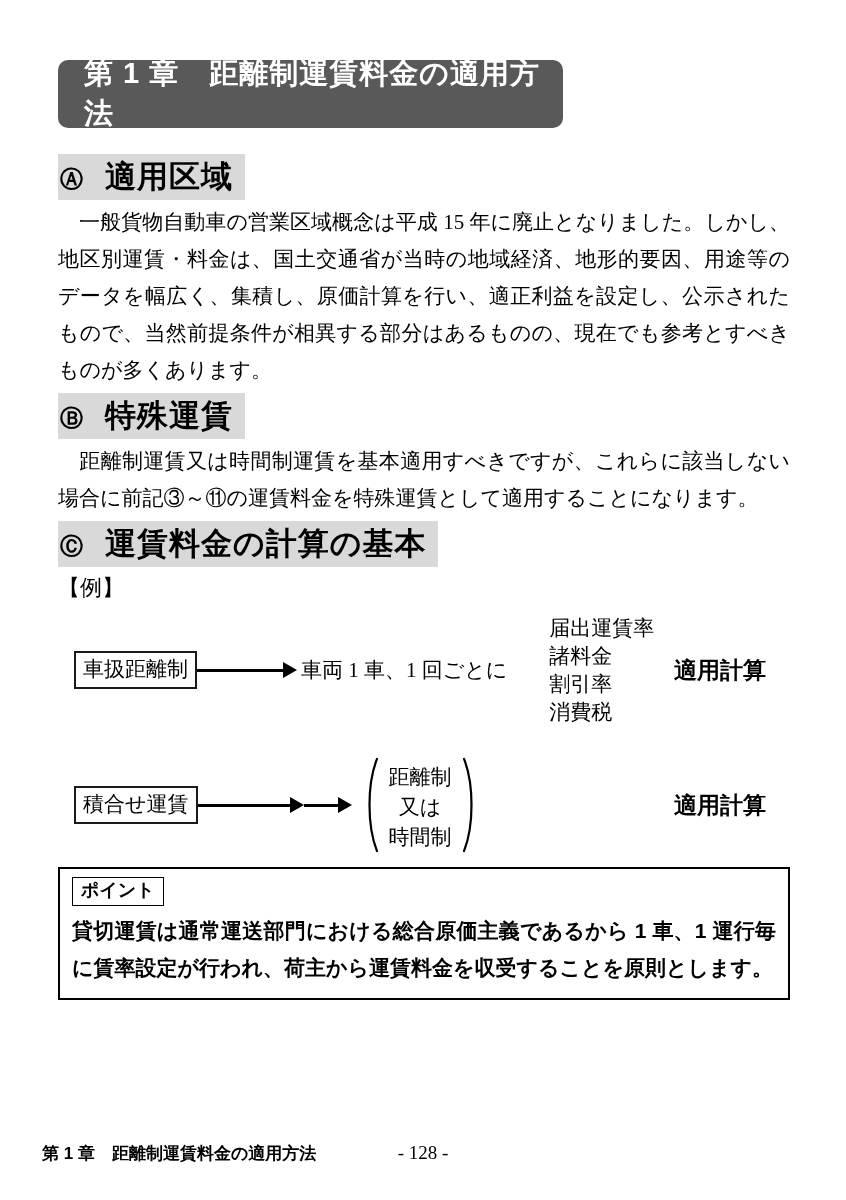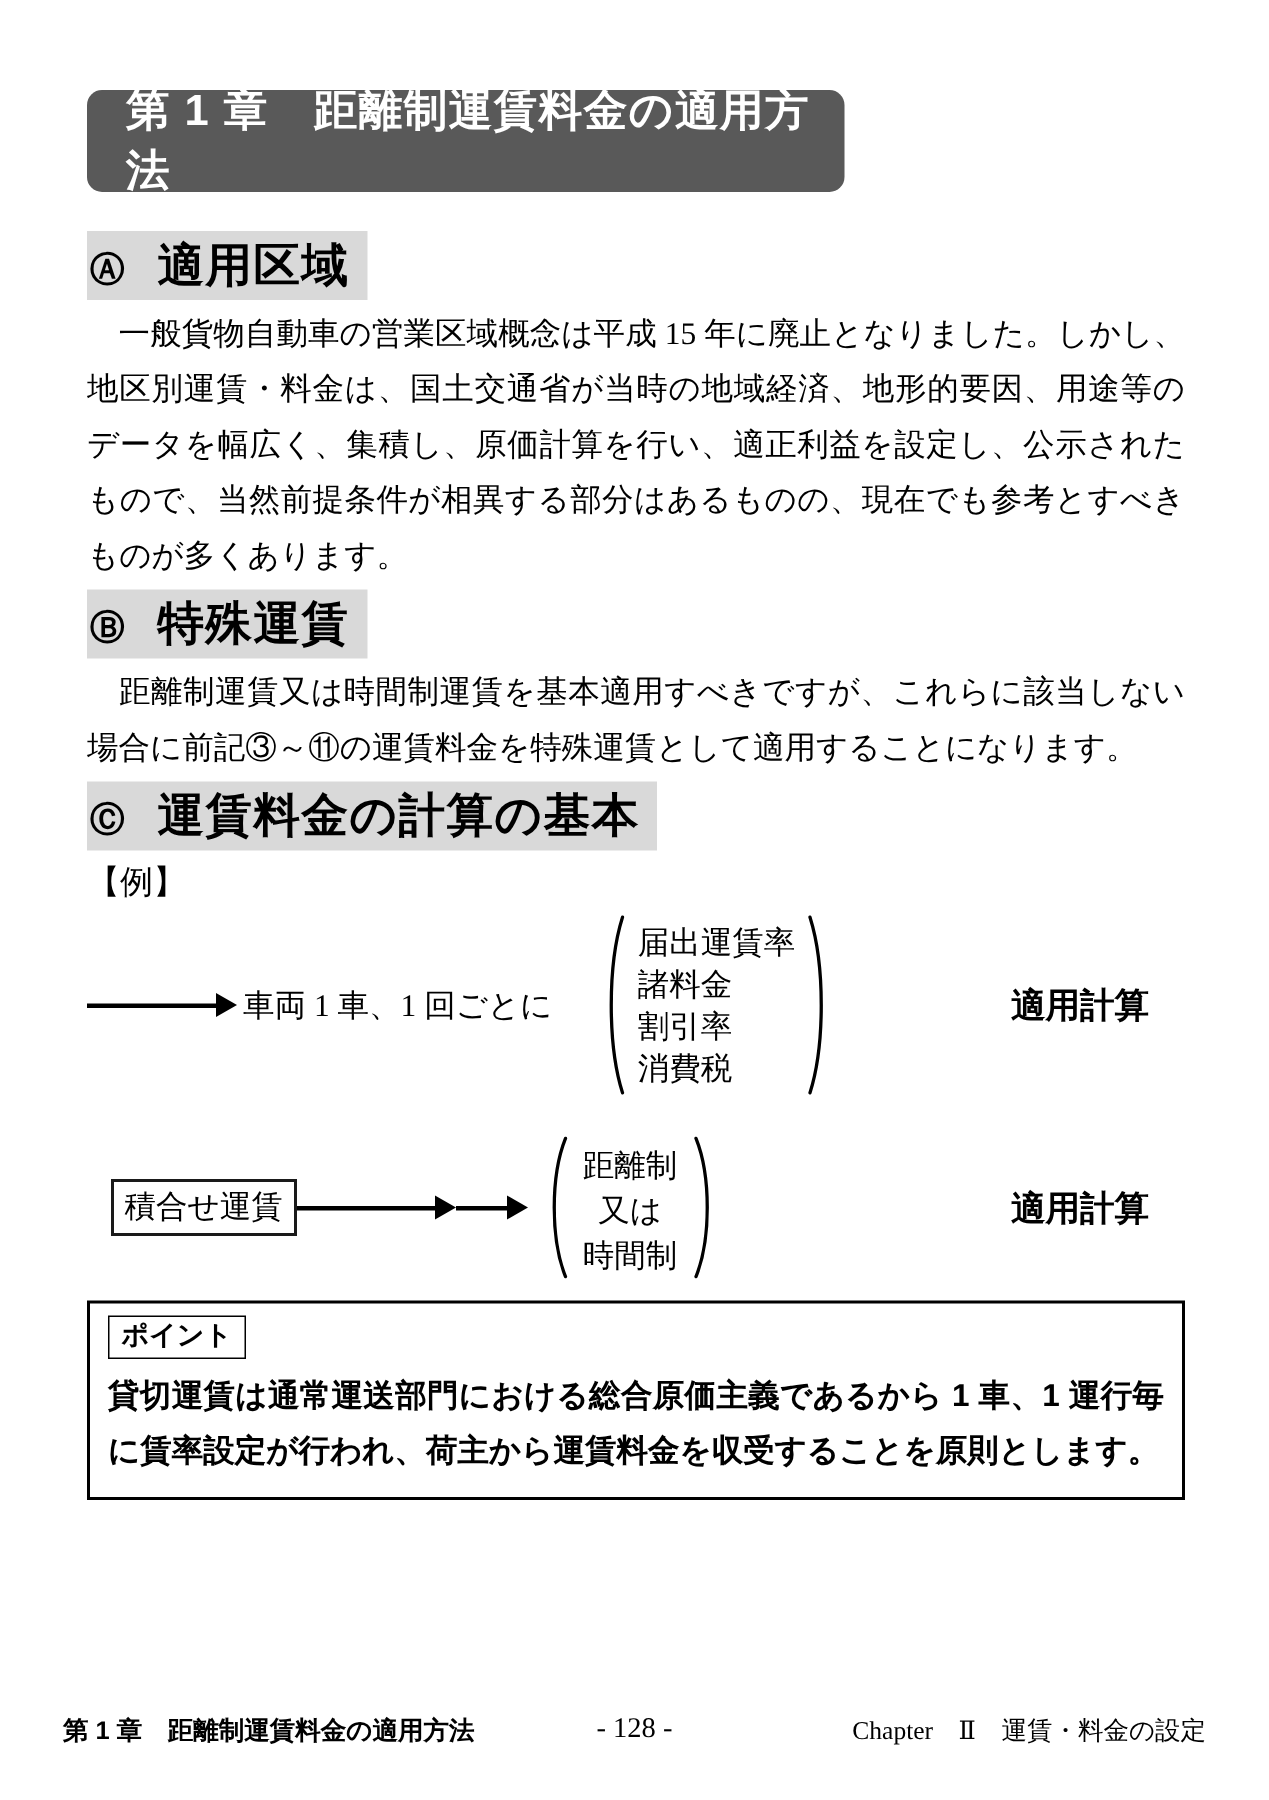--- a/index.html
+++ b/index.html
@@ -48,21 +48,21 @@
   .row2 .dbox { margin-left:16px; }
   .arrow { display:flex; align-items:center; }
   .arrow .shaft { height:3px; background:#000; }
   .arrow .ahead { width:0; height:0; border-left:14px solid #000; border-top:8px solid transparent; border-bottom:8px solid transparent; }
   .cond-text { font-size:21px; margin-left:4px; white-space:nowrap; }
 
   .pgroup { display:flex; align-items:stretch; }
   .paren { width:15px; height:auto; display:block; }
   .plist { display:flex; flex-direction:column; justify-content:center; font-size:21px; padding:5px 8px; }
   .plist.centered { align-items:center; text-align:center; }
-  .g1 { height:122px; margin-left:34px; }
+  .g1 { height:122px; margin-left:34px;flex-direction:column; }
   .g1 .plist { line-height:28px; }
   .g2 { height:110px; margin-left:12px; }
   .g2 .plist { line-height:34px; padding:5px 16px; }
   .g3 { height:96px; margin-left:12px; }
   .g3 .plist { line-height:30px; padding:5px 10px;justify-content:space-between; }
 
   .result {
     font-family:"Liberation Sans","DejaVu Sans",sans-serif; font-weight:bold;
     font-size:23px; margin-left:auto; margin-right:24px; white-space:nowrap;
   }
@@ -123,20 +123,21 @@
     <div class="sec-head" style="margin-top:4px;">
       <span class="hl">
         <span class="marker">Ⓒ</span>
         <span class="sec-title">運賃料金の計算の基本</span>
       </span>
     </div>
 
     <div class="example-label">【例】</div>
 
     <div class="diagram-row row1">
+      <div class="dbox">車扱距離制</div>
       <div class="arrow">
         <div class="shaft" style="width:86px;"></div>
         <div class="ahead"></div>
       </div>
       <div class="cond-text">車両 1 車、1 回ごとに</div>
       <div class="pgroup g1">
         <svg class="paren" viewBox="0 0 15 100" preserveAspectRatio="none">
           <path d="M13 2 C 3 28 3 72 13 98" fill="none" stroke="#000" stroke-width="2.2" stroke-linecap="round" vector-effect="non-scaling-stroke"></path>
         </svg>
         <div class="plist">
@@ -181,15 +182,14 @@
     <div class="point-box">
       <span class="point-label">ポイント</span>
       <p class="point-text">貸切運賃は通常運送部門における総合原価主義であるから 1 車、1 運行毎に賃率設定が行われ、荷主から運賃料金を収受することを原則とします。</p>
     </div>
 
   </div>
 
   <div class="footer">
     <span class="footer-left">第 1 章　距離制運賃料金の適用方法</span>
     <span class="footer-page">- 128 -</span>
-    <span class="footer-right">Chapter　Ⅱ　運賃・料金の設定</span>
   </div>
 </div>
 
 </body></html>

